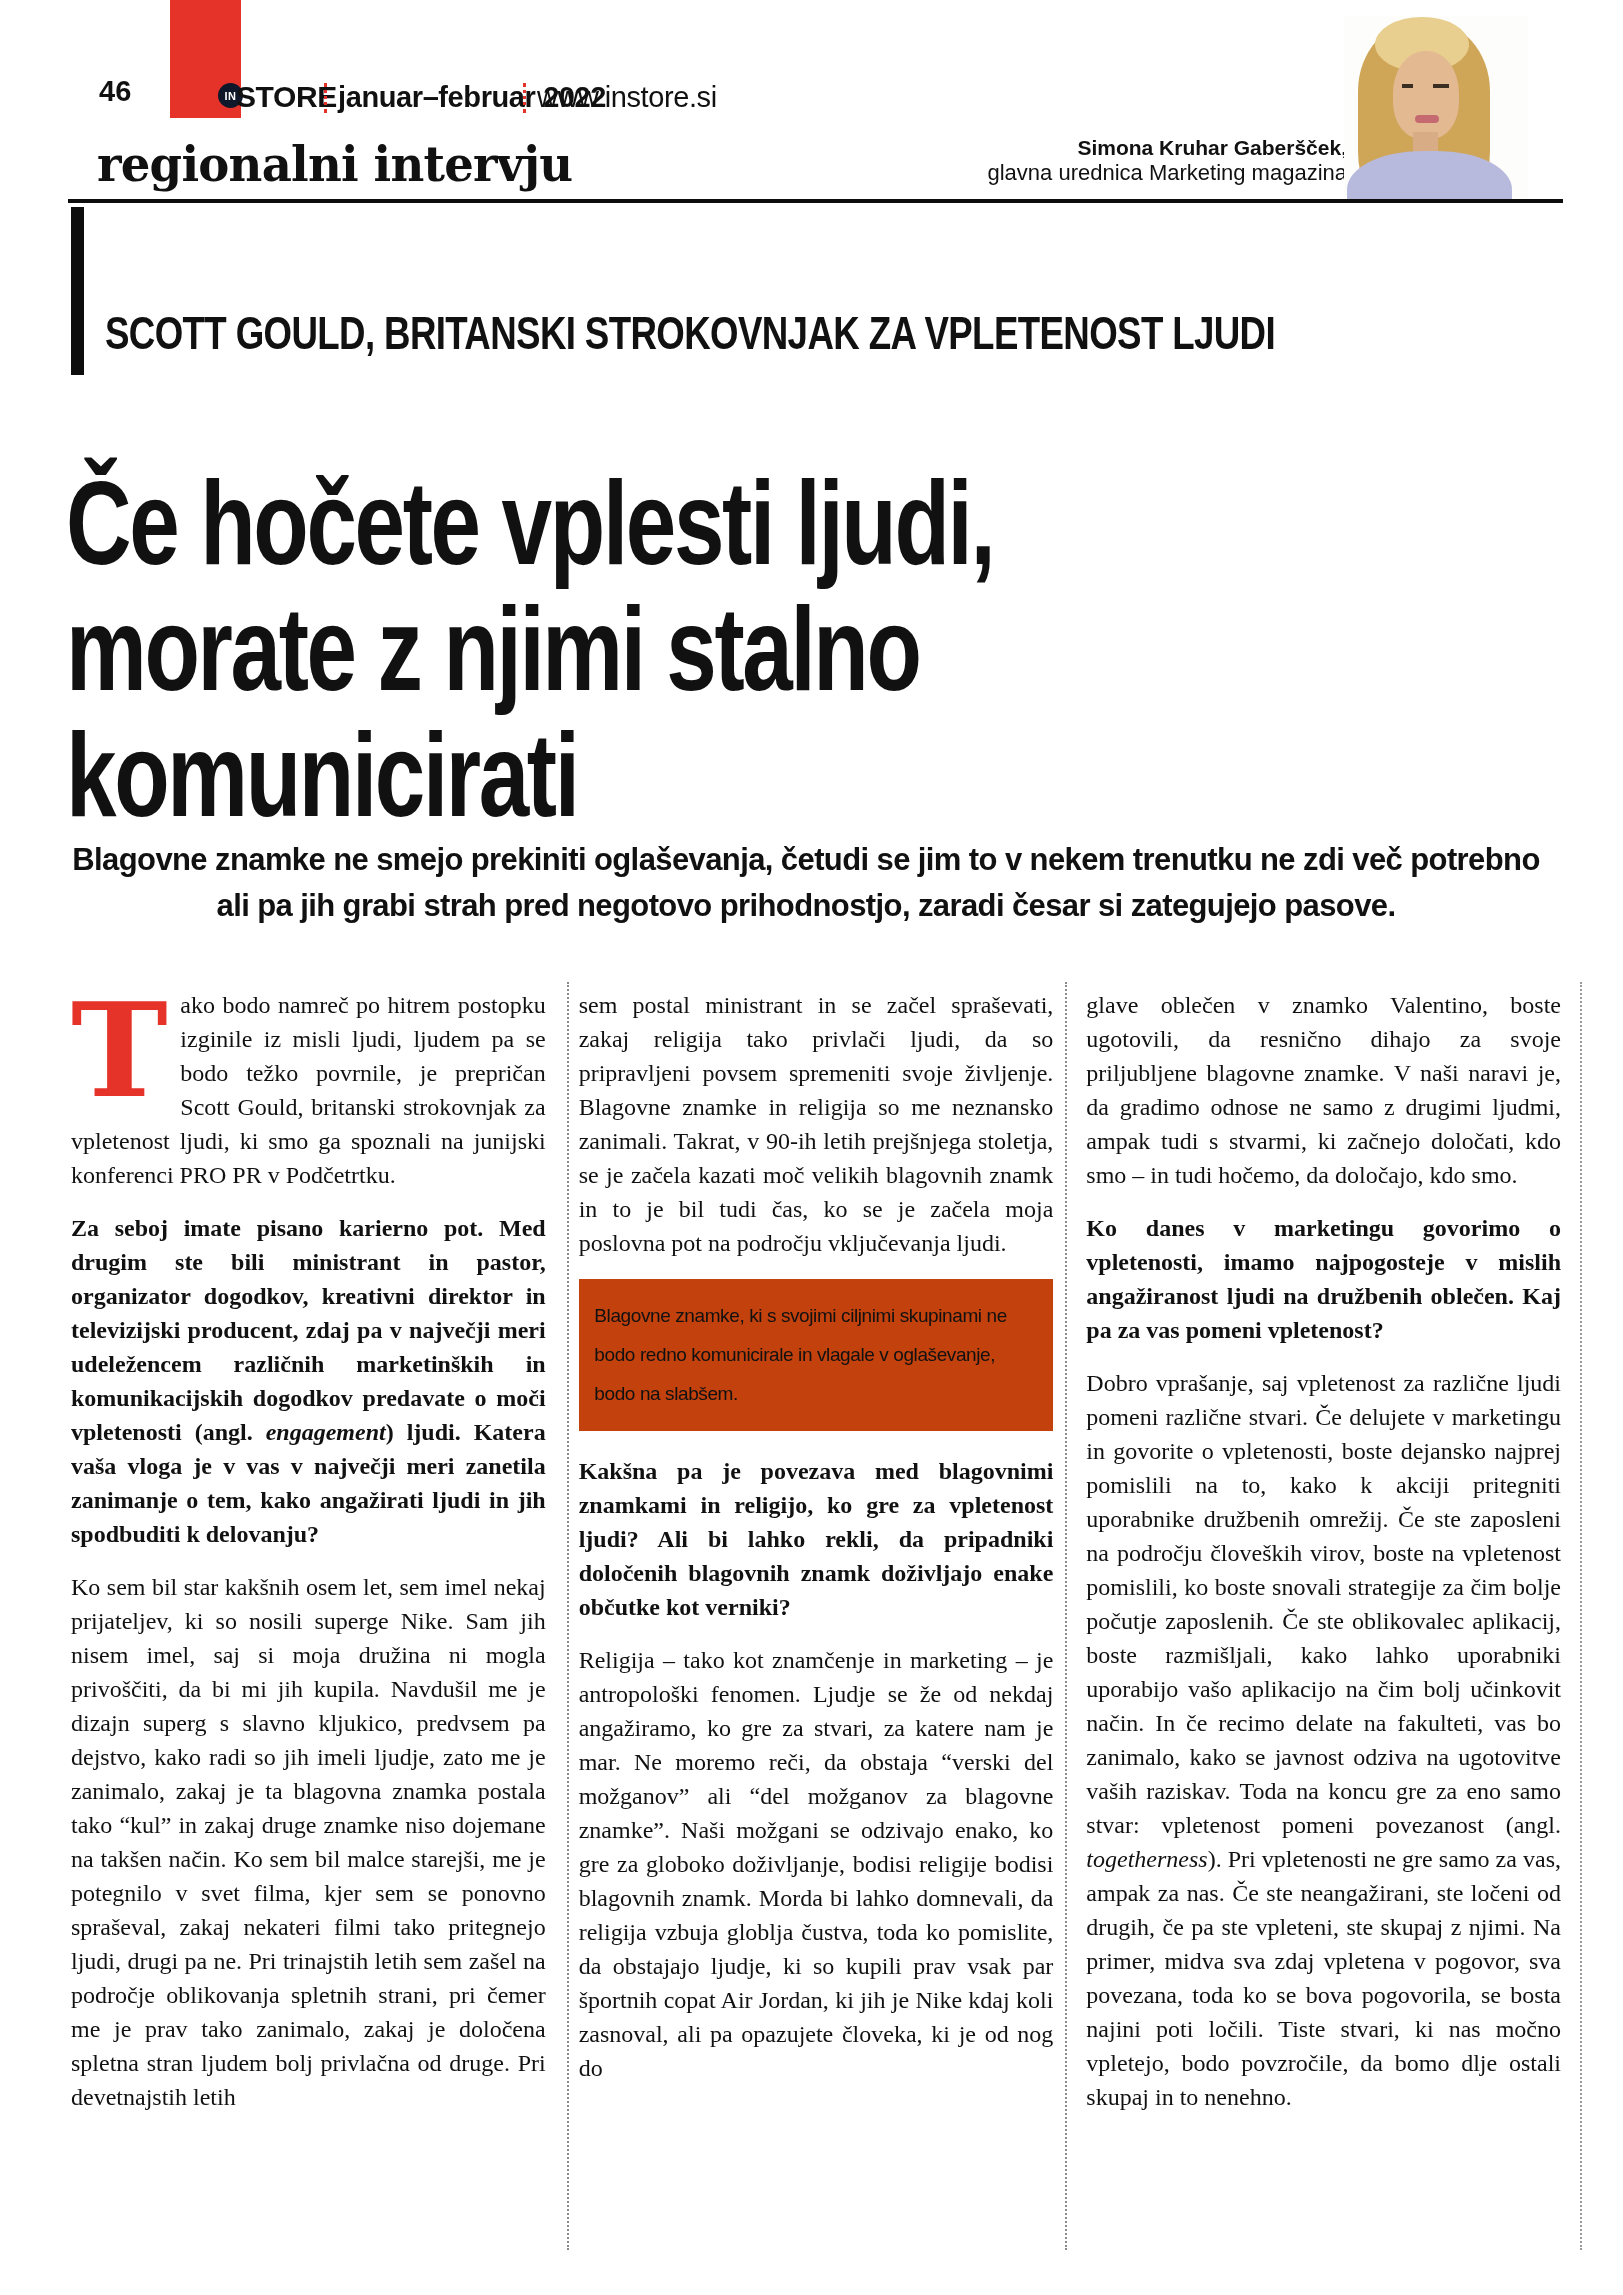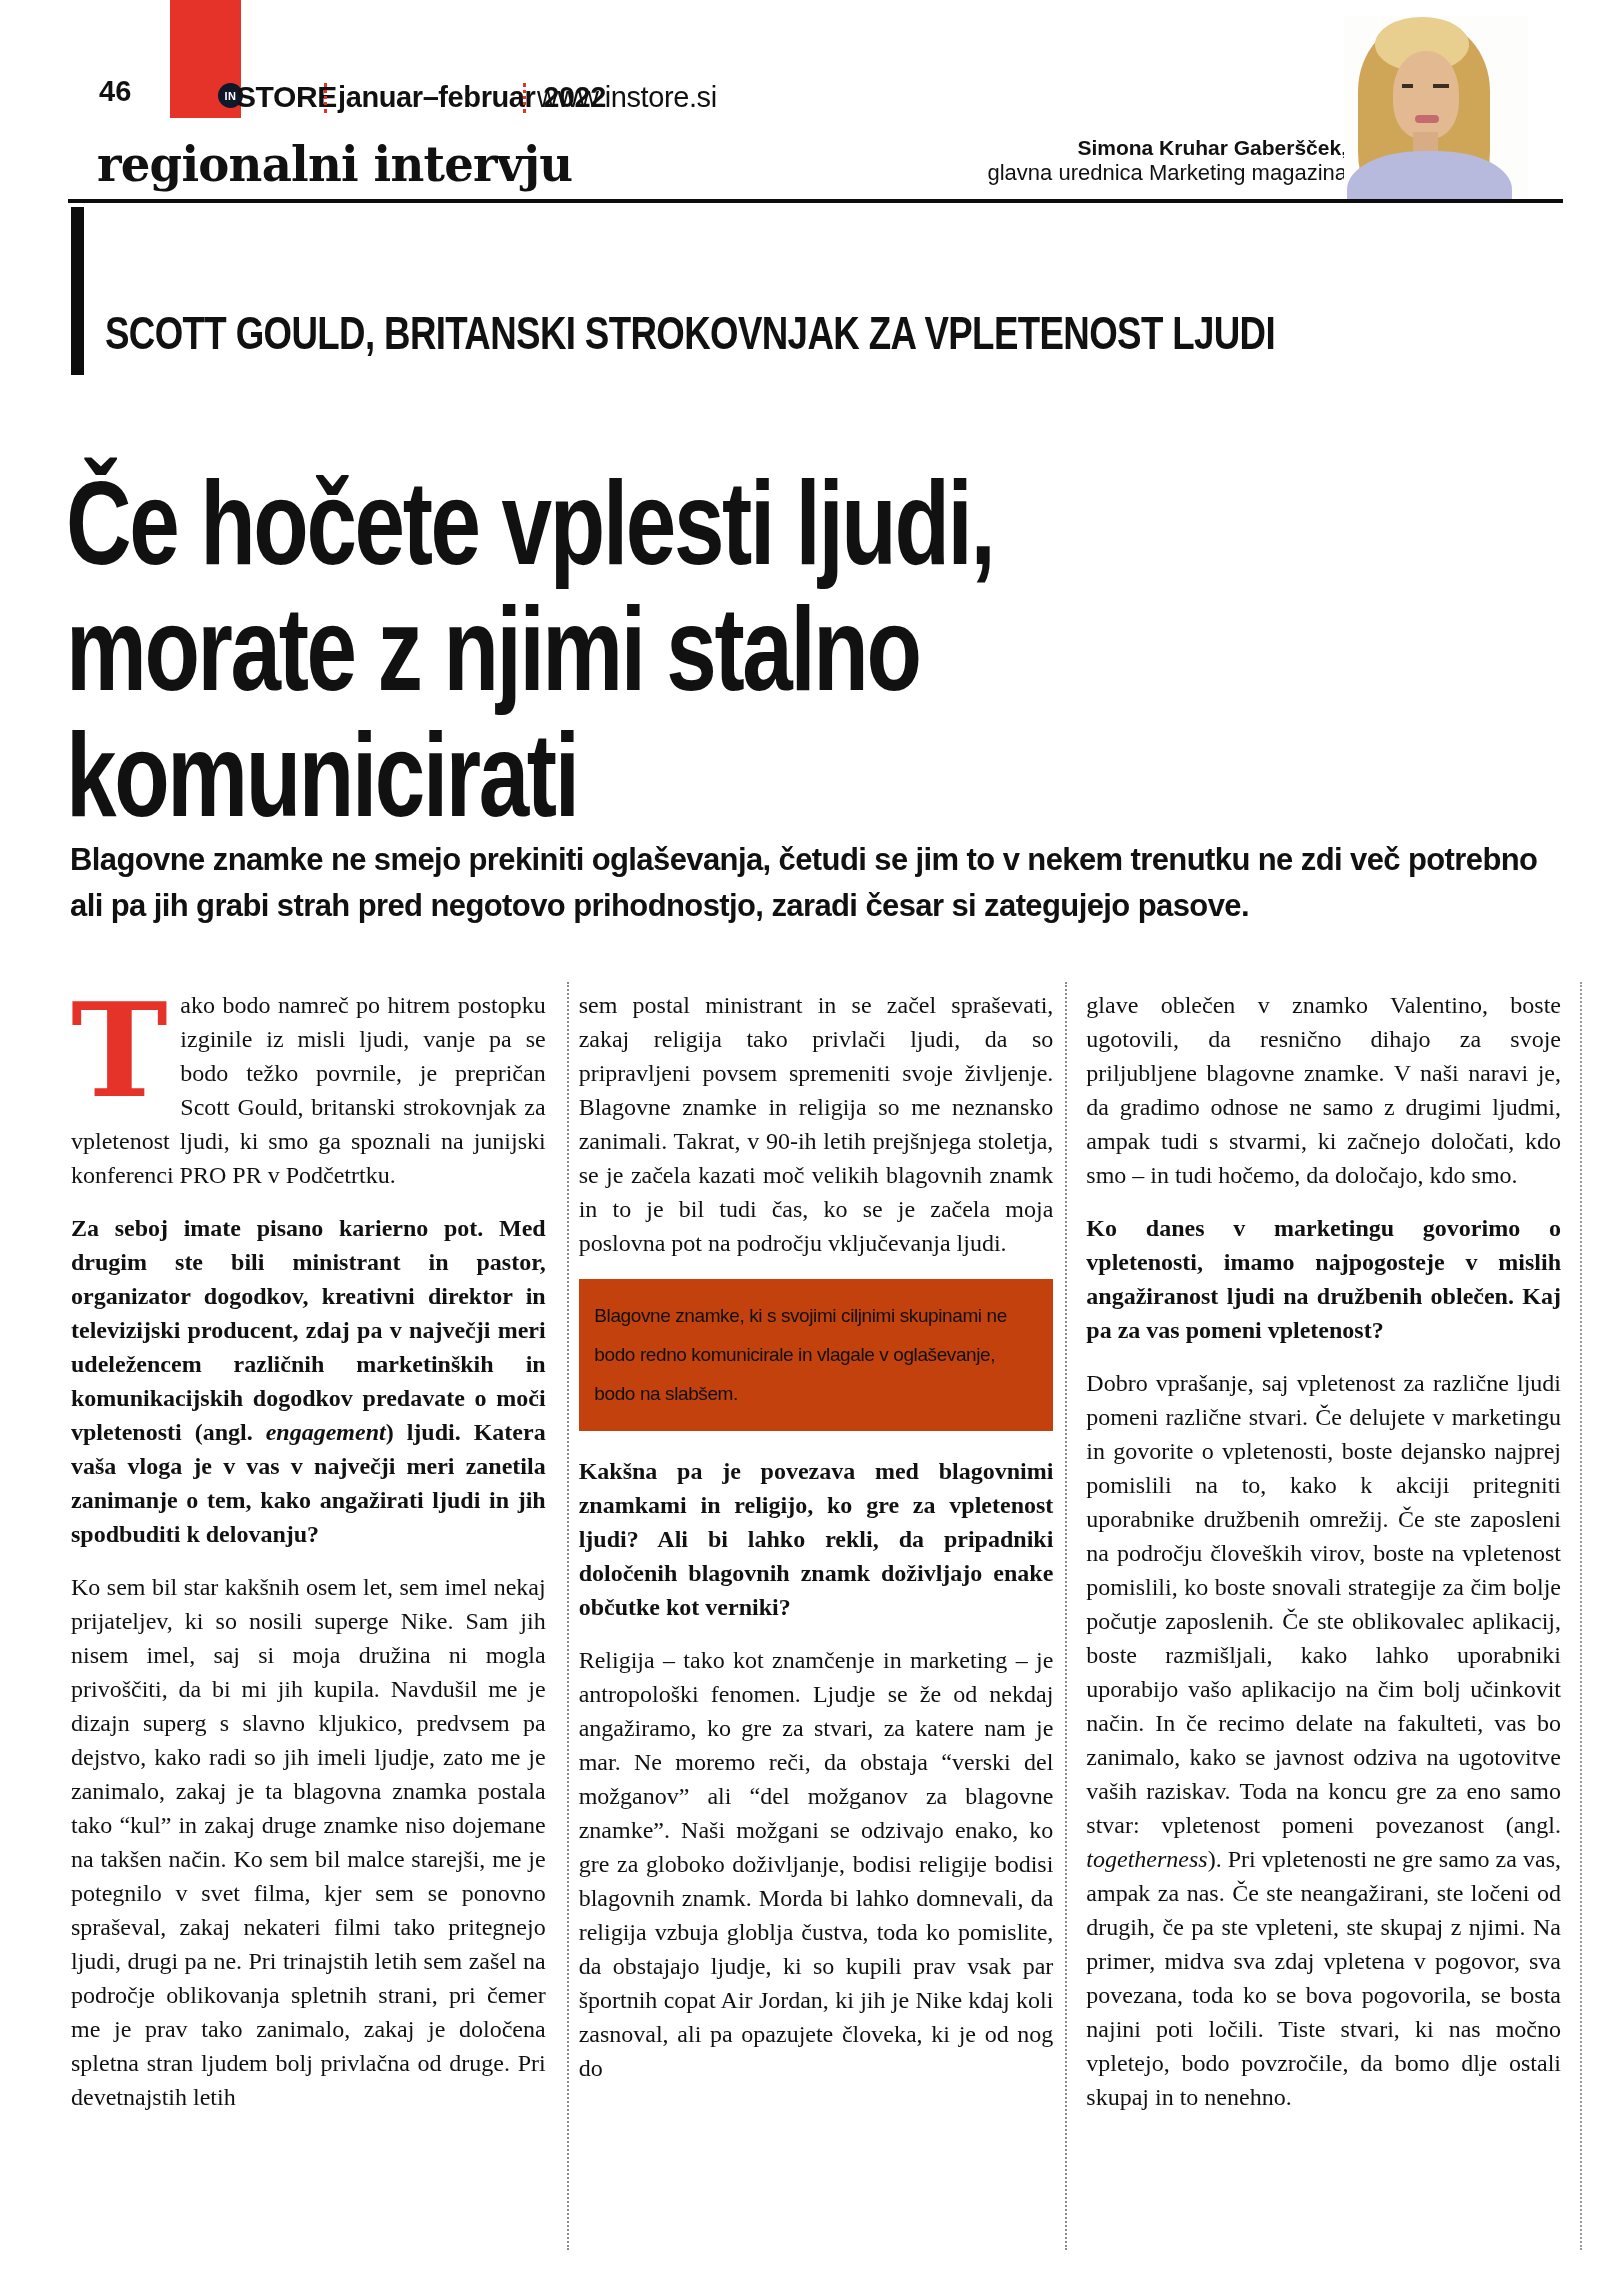--- a/index.html
+++ b/index.html
@@ -39,22 +39,22 @@
   .photo .top{position:absolute;left:3.1px;top:135px;width:165px;height:55px;background:#b7badd;
               border-radius:45% 45% 0 0/70% 70% 0 0;}
 
   
   .kicker-bar{position:absolute;left:71px;top:207px;width:13.4px;height:168px;background:#0d0d0d;}
   .kicker{position:absolute;left:105px;top:305px;font:bold 47px "Liberation Sans",sans-serif;
           transform:scaleX(.78);transform-origin:left top;white-space:nowrap;letter-spacing:-0.8px;}
   .headline{position:absolute;left:66px;top:460px;font:bold 118px "Liberation Sans",sans-serif;
             line-height:126px;letter-spacing:-3.1px;transform:scaleX(.77);transform-origin:left top;
             white-space:nowrap;}
-  .lead{position:absolute;left:70px;top:837px;width:1496px;
-        font:bold 31px "Liberation Sans",sans-serif;line-height:46px;letter-spacing:-0.6px;}
+  .lead{position:absolute;left:58px;top:837px;width:1496px;
+        font:bold 31px "Liberation Sans",sans-serif;line-height:46px;letter-spacing:-0.6px;text-align:center;}
 
   
   .body-grid{position:absolute;left:71px;top:988px;width:1490px;display:grid;
              grid-template-columns:1fr 1fr 1fr;column-gap:33px;}
   .para{font-size:24px;line-height:34px;text-align:justify;margin:0 0 19px;}
   .para em{font-style:italic;}
   .question{font-weight:bold;}
   .dropcap{float:left;color:#e5332a;font:bold 130px/110px "DejaVu Serif",serif;
            margin:7.9px 12.6px 0 0;}
   .quote-box{background:#c2410c;text-align:left;font-family:"Liberation Sans",sans-serif;
@@ -100,21 +100,21 @@
   <div class="headline">
     <div>Če hočete vplesti ljudi,</div>
     <div>morate z njimi stalno</div>
     <div>komunicirati</div>
   </div>
 
   <div class="lead">Blagovne znamke ne smejo prekiniti oglaševanja, četudi se jim to v nekem trenutku ne zdi več potrebno ali pa jih grabi strah pred negotovo prihodnostjo, zaradi česar si zategujejo pasove.</div>
 
   <div class="body-grid">
     <div class="col">
-        <div class="para"><span class="dropcap">T</span><span>ako bodo namreč po hitrem postopku izginile iz misli ljudi, vanje pa se bodo težko povrnile, je prepričan Scott Gould, britanski strokovnjak za vpletenost ljudi, ki smo ga spoznali na junijski konferenci PRO PR v Podčetrtku.</span></div>
+        <div class="para"><span class="dropcap">T</span><span>ako bodo namreč po hitrem postopku izginile iz misli ljudi, ljudem pa se bodo težko povrnile, je prepričan Scott Gould, britanski strokovnjak za vpletenost ljudi, ki smo ga spoznali na junijski konferenci PRO PR v Podčetrtku.</span></div>
         <div class="para question"><span>Za seboj imate pisano karierno pot. Med drugim ste bili ministrant in pastor, organizator dogodkov, kreativni direktor in televizijski producent, zdaj pa v največji meri udeležencem različnih marketinških in komunikacijskih dogodkov predavate o moči vpletenosti (angl. </span><em>engagement</em><span>) ljudi. Katera vaša vloga je v vas v največji meri zanetila zanimanje o tem, kako angažirati ljudi in jih spodbuditi k delovanju?</span></div>
         <div class="para"><span>Ko sem bil star kakšnih osem let, sem imel nekaj prijateljev, ki so nosili superge Nike. Sam jih nisem imel, saj si moja družina ni mogla privoščiti, da bi mi jih kupila. Navdušil me je dizajn superg s slavno kljukico, predvsem pa dejstvo, kako radi so jih imeli ljudje, zato me je zanimalo, zakaj je ta blagovna znamka postala tako “kul” in zakaj druge znamke niso dojemane na takšen način. Ko sem bil malce starejši, me je potegnilo v svet filma, kjer sem se ponovno spraševal, zakaj nekateri filmi tako pritegnejo ljudi, drugi pa ne. Pri trinajstih letih sem zašel na področje oblikovanja spletnih strani, pri čemer me je prav tako zanimalo, zakaj je določena spletna stran ljudem bolj privlačna od druge. Pri devetnajstih letih</span></div>
       </div>
     <div class="col">
         <div class="para"><span>sem postal ministrant in se začel spraševati, zakaj religija tako privlači ljudi, da so pripravljeni povsem spremeniti svoje življenje. Blagovne znamke in religija so me neznansko zanimali. Takrat, v 90-ih letih prejšnjega stoletja, se je začela kazati moč velikih blagovnih znamk in to je bil tudi čas, ko se je začela moja poslovna pot na področju vključevanja ljudi.</span></div>
         <div class="quote-box"><span>Blagovne znamke, ki s svojimi ciljnimi skupinami ne bodo redno komunicirale in vlagale v oglaševanje, bodo na slabšem.</span></div>
         <div class="para question"><span>Kakšna pa je povezava med blagovnimi znamkami in religijo, ko gre za vpletenost ljudi? Ali bi lahko rekli, da pripadniki določenih blagovnih znamk doživljajo enake občutke kot verniki?</span></div>
         <div class="para"><span>Religija – tako kot znamčenje in marketing – je antropološki fenomen. Ljudje se že od nekdaj angažiramo, ko gre za stvari, za katere nam je mar. Ne moremo reči, da obstaja “verski del možganov” ali “del možganov za blagovne znamke”. Naši možgani se odzivajo enako, ko gre za globoko doživljanje, bodisi religije bodisi blagovnih znamk. Morda bi lahko domnevali, da religija vzbuja globlja čustva, toda ko pomislite, da obstajajo ljudje, ki so kupili prav vsak par športnih copat Air Jordan, ki jih je Nike kdaj koli zasnoval, ali pa opazujete človeka, ki je od nog do</span></div>
       </div>
     <div class="col">

